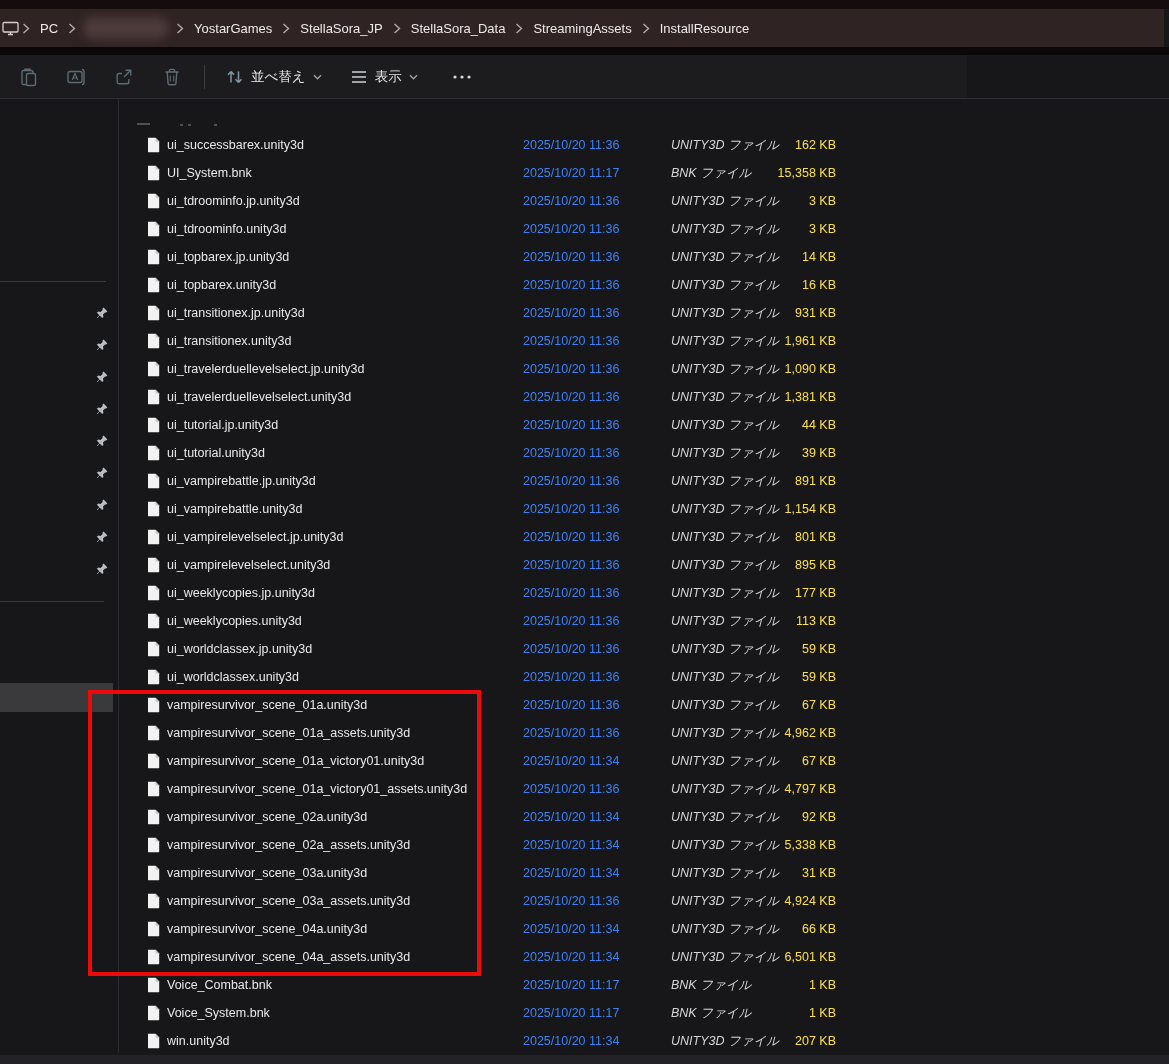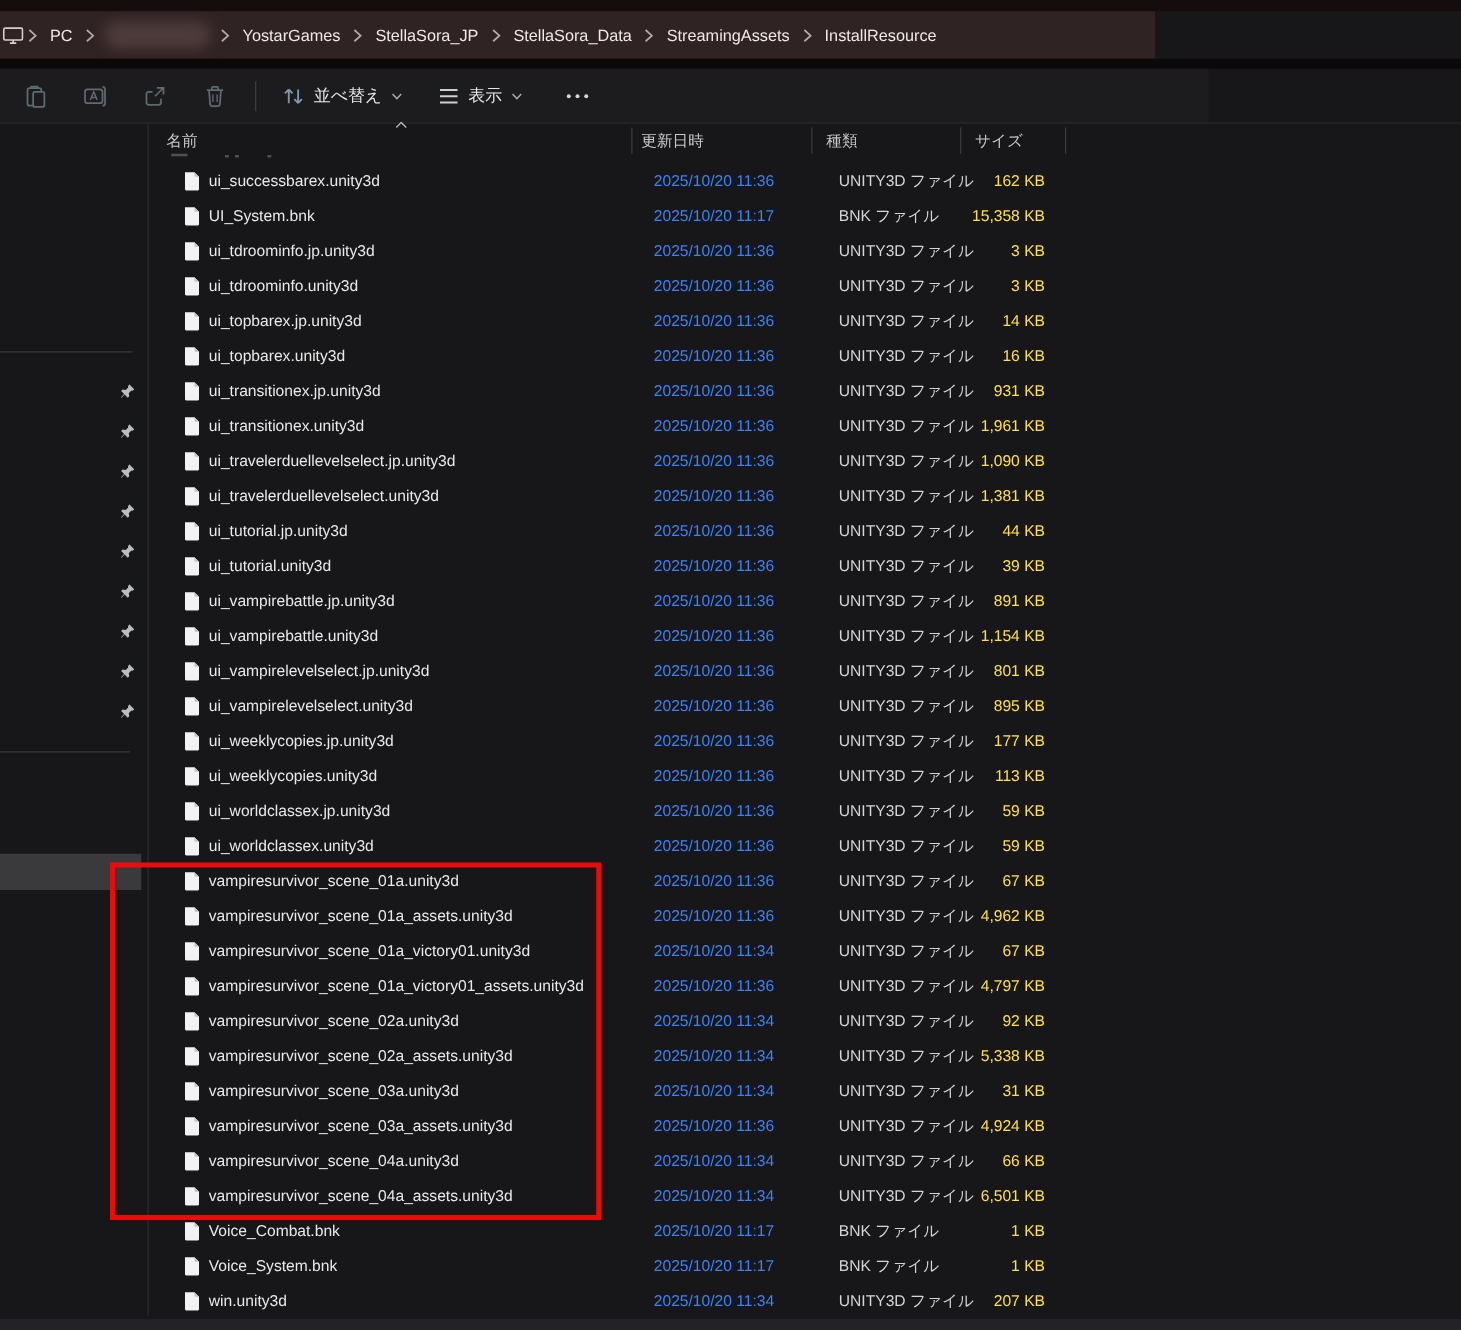--- a/index.html
+++ b/index.html
@@ -5,21 +5,21 @@
   html,body{margin:0;padding:0;background:#050505;}
   .screen{
     position:relative;width:1169px;height:1064px;overflow:hidden;
     background:#171719;
     font-family:"Liberation Sans","DejaVu Sans",sans-serif;
     -webkit-font-smoothing:antialiased;
   }
   
   .titlebar-strip{position:absolute;left:0;top:0;width:1169px;height:9px;background:#150d0d;}
   .breadcrumb-bar{
-    position:absolute;left:0;top:9px;width:924px;height:38px;background:#302323;
+    position:absolute;left:0;top:9px;width:1164px;height:38px;background:#302323;
     display:flex;align-items:center;overflow:hidden;
   }
   .crumb{color:#efe9e9;font-size:13px;padding:4px 9px;border-radius:4px;cursor:default;white-space:nowrap;background:transparent;border:none;}
   .crumb-chevron{display:inline-flex;margin:0 1px;flex:0 0 auto;}
   .crumb-pc-icon{display:inline-flex;margin-left:2px;margin-right:2px;flex:0 0 auto;}
   .redacted{width:86px;height:22px;border-radius:11px;background:#4d3b3b;filter:blur(5px);margin:0 6px;flex:0 0 auto;}
   .chrome-gap{position:absolute;left:0;top:47px;width:1169px;height:8px;background:#0a0808;}
   
   .toolbar{
     position:absolute;left:0;top:55px;width:967px;height:43px;background:#1c1c1e;
@@ -51,21 +51,21 @@
   .hsep.s1{left:387px;}.hsep.s2{left:531px;}.hsep.s3{left:650px;}.hsep.s4{left:734px;}
   .sort-caret{position:absolute;left:198px;top:-2px;}
   .clipped-remnant{position:absolute;background:#9a9a9a;opacity:.45;}
   
   .rows{position:absolute;left:0;top:32px;width:1051px;margin-left:10px;}
   .file-row{position:relative;height:28px;cursor:default;}
   .cell{position:absolute;top:50%;transform:translateY(-50%);font-size:12.5px;white-space:nowrap;}
   .c-icon{left:19px;width:13px;height:16px;}
   .c-name{left:39px;color:#e9e9e9;}
   .c-date{left:395px;color:#3b82f6;}
-  .c-type{left:543px;color:#d5d5d5;}
+  .c-type{left:543px;color:#d5d5d5;font-style:italic;}
   .c-size{left:608px;width:100px;text-align:right;color:#fde047;}
   .bottom-strip{position:absolute;left:0;top:1055px;width:1169px;height:9px;background:#232327;}
   
   .annotation-rect{position:absolute;left:88px;top:690px;width:385px;height:278px;border:4px solid #ec0b0b;pointer-events:none;}
 </style>
 </head>
 <body>
 
 <div class="screen">
 
@@ -229,33 +229,20 @@
         </div>
         <div class="sb-pin-item" style="top: 455px;">
           <svg width="12" height="12" viewBox="0 0 12 12" fill="#b9bec4">
             <path d="M7.6 0.6 L11.4 4.4 L10.2 5.6 L9.1 5.4 L7.0 7.5 L7.4 9.9 L6.2 11.1 L3.7 8.6 L1.2 11.2 L0.8 10.8 L3.3 8.2 L0.9 5.8 L2.1 4.6 L4.5 5.0 L6.6 2.9 L6.4 1.8 Z"></path>
           </svg>
         </div>
       </div>
     <div class="sidebar-vline"></div>
 
     <div class="list">
-      <div class="list-header">
-        <button class="hcell h-name">名前</button>
-        <svg class="sort-caret" width="10" height="6" viewBox="0 0 10 6" fill="none" stroke="#b0b0b0" stroke-width="1.2">
-            <path d="M1 5 L5 1 L9 5"></path>
-          </svg>
-        <button class="hcell h-date">更新日時</button>
-        <button class="hcell h-type">種類</button>
-        <button class="hcell h-size">サイズ</button>
-        <div class="hsep s1"></div>
-        <div class="hsep s2"></div>
-        <div class="hsep s3"></div>
-        <div class="hsep s4"></div>
-      </div>
 
       <div class="clipped-remnant" style="left:19px;top:24px;width:13px;height:2px;"></div>
       <div class="clipped-remnant" style="left:62px;top:25px;width:3px;height:2px;"></div>
       <div class="clipped-remnant" style="left:70px;top:25px;width:3px;height:2px;"></div>
       <div class="clipped-remnant" style="left:96px;top:25px;width:3px;height:2px;"></div>
 
       <div class="rows" id="rows">
   <div class="file-row">
     <svg class="cell c-icon" width="13" height="16" viewBox="0 0 13 16">
       <path d="M1 0.8 h7.6 l3.6 3.6 V14.4 a0.9 0.9 0 0 1 -0.9 0.9 H1.9 a0.9 0.9 0 0 1 -0.9 -0.9 Z" fill="#f2f2f2"></path>

